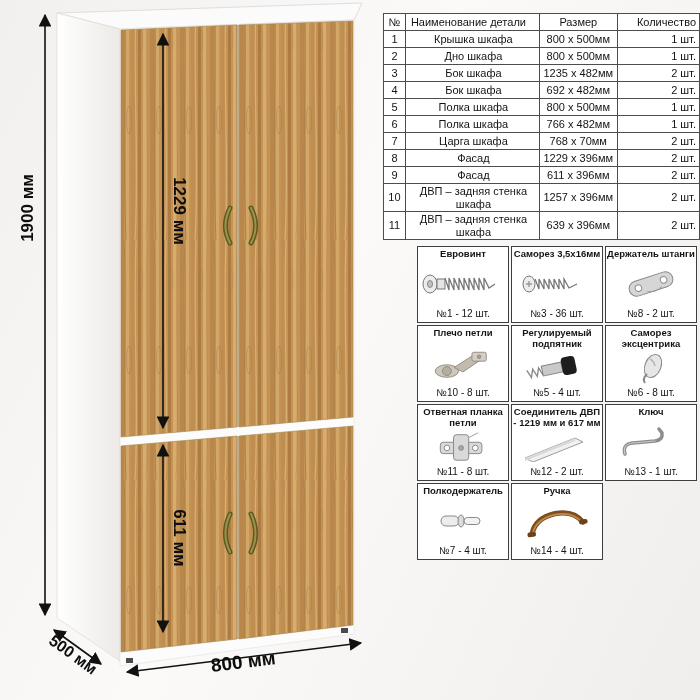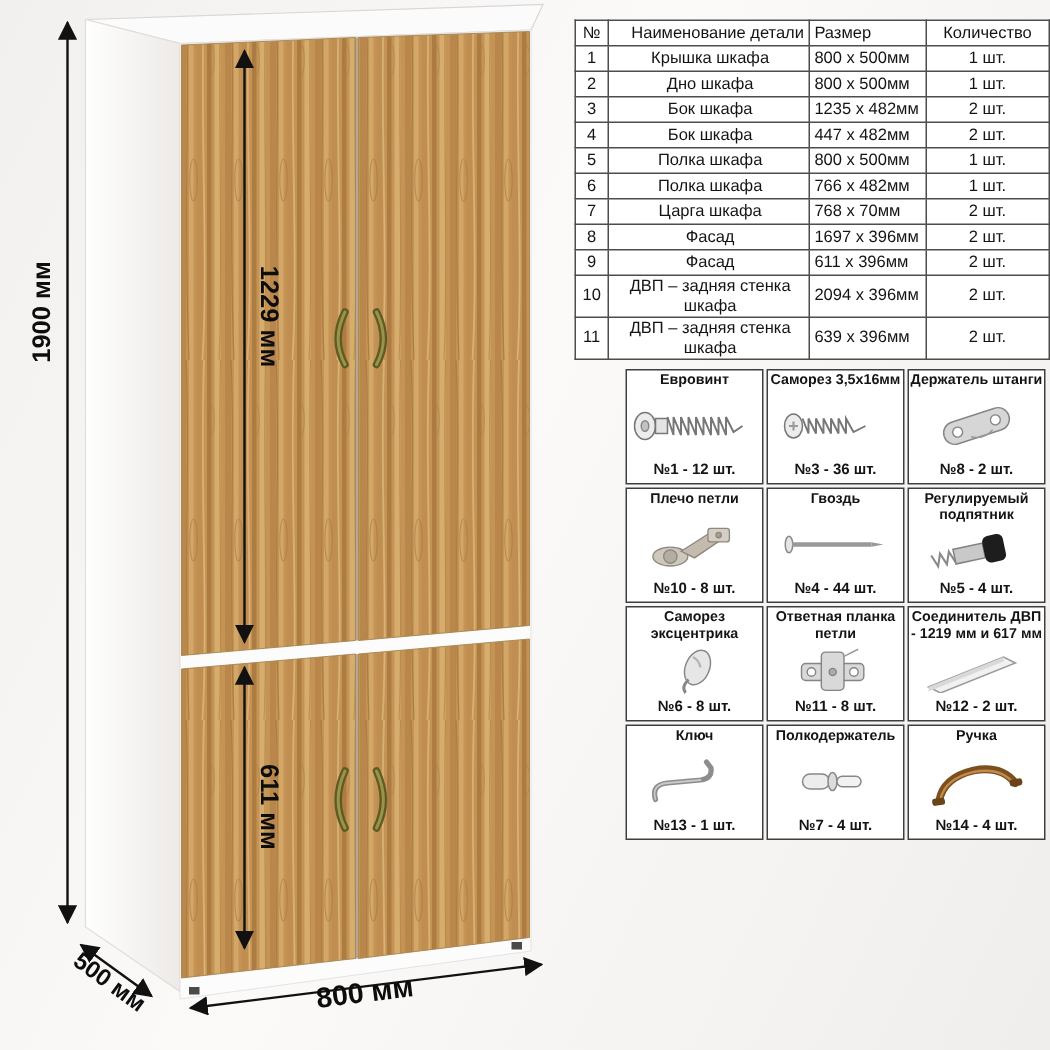--- a/index.html
+++ b/index.html
@@ -12,36 +12,36 @@
   table.parts{
     position:absolute;left:383px;top:13px;border-collapse:collapse;
     background:#fff;font-size:11px;color:#141414;table-layout:fixed;
   }
   table.parts th,table.parts td{
     border:1px solid #4d4d4d;padding:0 3px;height:16px;line-height:1.15;
     font-weight:normal;vertical-align:middle;
   }
   .c-num{width:15px;text-align:center}
   .c-name{width:127px;text-align:center;padding-left:5px !important}
-  .c-size{width:72px;text-align:left}
-  .c-qty{width:76px;text-align:center}
+  .c-size{width:72px;text-align:center}
+  .c-qty{width:76px;text-align:right}
   tr.tall td{height:27px}
   
   .hw{
     position:absolute;left:417px;top:246px;display:grid;
     grid-template-columns:repeat(3,92px);grid-auto-rows:77px;gap:2px;
     font-size:9.5px;color:#141414;
   }
   .hw-cell{
     border:1px solid #3e3e3e;background:#fff;box-sizing:border-box;
     display:flex;flex-direction:column;align-items:center;justify-content:space-between;
     padding:2px 1px;text-align:center;
   }
   .hw-title{font-weight:bold;line-height:1.12}
-  .hw-count{font-weight:bold;font-size:10px;padding-bottom:1px}
+  .hw-count{font-weight:normal;font-size:10px;padding-bottom:1px}
   .hw-icon{flex:1;display:flex;align-items:center;justify-content:center;width:100%;min-height:0}
   .hw-icon svg{max-height:34px}
   
   #wardrobe{position:absolute;left:0;top:0}
   .dim-label{font-weight:bold;fill:#0d0d0d}
 </style>
 </head>
 <body>
 
 <svg id="wardrobe" width="380" height="700" viewBox="0 0 380 700">
@@ -110,21 +110,21 @@
   <text class="dim-label" x="174" y="211" font-size="17" text-anchor="middle" transform="rotate(90 174 211)">1229 мм</text>
   <text class="dim-label" x="174" y="538" font-size="17" text-anchor="middle" transform="rotate(90 174 538)">611 мм</text>
   <text class="dim-label" x="70" y="659" font-size="16" text-anchor="middle" transform="rotate(36 70 659)">500 мм</text>
   <text class="dim-label" x="244" y="668" font-size="19" text-anchor="middle" transform="rotate(-7 244 668)">800 мм</text>
 </svg>
 
 <table class="parts">
   <tbody>
       <tr>
     <th class="c-num">№</th>
-    <th class="c-name" style="text-align:right">Наименование детали</th>
+    <th class="c-name" style="text-align:left">Наименование детали</th>
     <th class="c-size">Размер</th>
     <th class="c-qty">Количество</th>
   </tr>
   <tr>
         <td class="c-num">1</td>
         <td class="c-name">Крышка шкафа</td>
         <td class="c-size">800 х 500мм</td>
         <td class="c-qty">1 шт.</td>
       </tr>
   <tr>
@@ -135,21 +135,21 @@
       </tr>
   <tr>
         <td class="c-num">3</td>
         <td class="c-name">Бок шкафа</td>
         <td class="c-size">1235 х 482мм</td>
         <td class="c-qty">2 шт.</td>
       </tr>
   <tr>
         <td class="c-num">4</td>
         <td class="c-name">Бок шкафа</td>
-        <td class="c-size">447 х 482мм</td>
+        <td class="c-size">692 х 482мм</td>
         <td class="c-qty">2 шт.</td>
       </tr>
   <tr>
         <td class="c-num">5</td>
         <td class="c-name">Полка шкафа</td>
         <td class="c-size">800 х 500мм</td>
         <td class="c-qty">1 шт.</td>
       </tr>
   <tr>
         <td class="c-num">6</td>
@@ -159,33 +159,33 @@
       </tr>
   <tr>
         <td class="c-num">7</td>
         <td class="c-name">Царга шкафа</td>
         <td class="c-size">768 х 70мм</td>
         <td class="c-qty">2 шт.</td>
       </tr>
   <tr>
         <td class="c-num">8</td>
         <td class="c-name">Фасад</td>
-        <td class="c-size">1697 х 396мм</td>
+        <td class="c-size">1229 х 396мм</td>
         <td class="c-qty">2 шт.</td>
       </tr>
   <tr>
         <td class="c-num">9</td>
         <td class="c-name">Фасад</td>
         <td class="c-size">611 х 396мм</td>
         <td class="c-qty">2 шт.</td>
       </tr>
   <tr class="tall">
         <td class="c-num">10</td>
         <td class="c-name">ДВП – задняя стенка шкафа</td>
-        <td class="c-size">2094 х 396мм</td>
+        <td class="c-size">1257 х 396мм</td>
         <td class="c-qty">2 шт.</td>
       </tr>
   <tr class="tall">
         <td class="c-num">11</td>
         <td class="c-name">ДВП – задняя стенка шкафа</td>
         <td class="c-size">639 х 396мм</td>
         <td class="c-qty">2 шт.</td>
       </tr>
 </tbody>
   </table>
@@ -243,31 +243,20 @@
           <circle cx="24" cy="28" r="5" fill="#b4ada1"></circle>
           <path d="M32,24 L54,10 L64,14 L42,29 z" fill="#c2bbae"></path>
           <rect x="52" y="7" width="16" height="10" rx="2" fill="#d4cec4"></rect>
           <circle cx="60" cy="12" r="2" fill="#a79f92"></circle>
         </g>
       </svg>
     </div>
     <div class="hw-count">№10 - 8 шт.</div>
   </div>
 
-  <div class="hw-cell">
-    <div class="hw-title">Гвоздь</div>
-    <div class="hw-icon">
-      <svg width="84" height="22" viewBox="0 0 84 22">
-        <ellipse cx="11" cy="11" rx="2.5" ry="5.5" fill="#e5e5e5" stroke="#888"></ellipse>
-        <line x1="13" y1="11" x2="66" y2="11" stroke="#999" stroke-width="3"></line>
-        <path d="M66,9.5 L74,11 L66,12.5 z" fill="#999"></path>
-      </svg>
-    </div>
-    <div class="hw-count">№4 - 44 шт.</div>
-  </div>
 
   <div class="hw-cell">
     <div class="hw-title">Регулируемый подпятник</div>
     <div class="hw-icon">
       <svg width="84" height="34" viewBox="0 0 84 34">
         <g transform="rotate(-12 42 17)">
           <path d="M12,13 l3,8 l3,-8 l3,8 l3,-8 l3,8" stroke="#8a8a8a" fill="none" stroke-width="1.4"></path>
           <rect x="27" y="12" width="20" height="10" fill="#c9c9c9" stroke="#828282"></rect>
           <rect x="47" y="8" width="14" height="18" rx="4" fill="#1d1d1d"></rect>
         </g>

